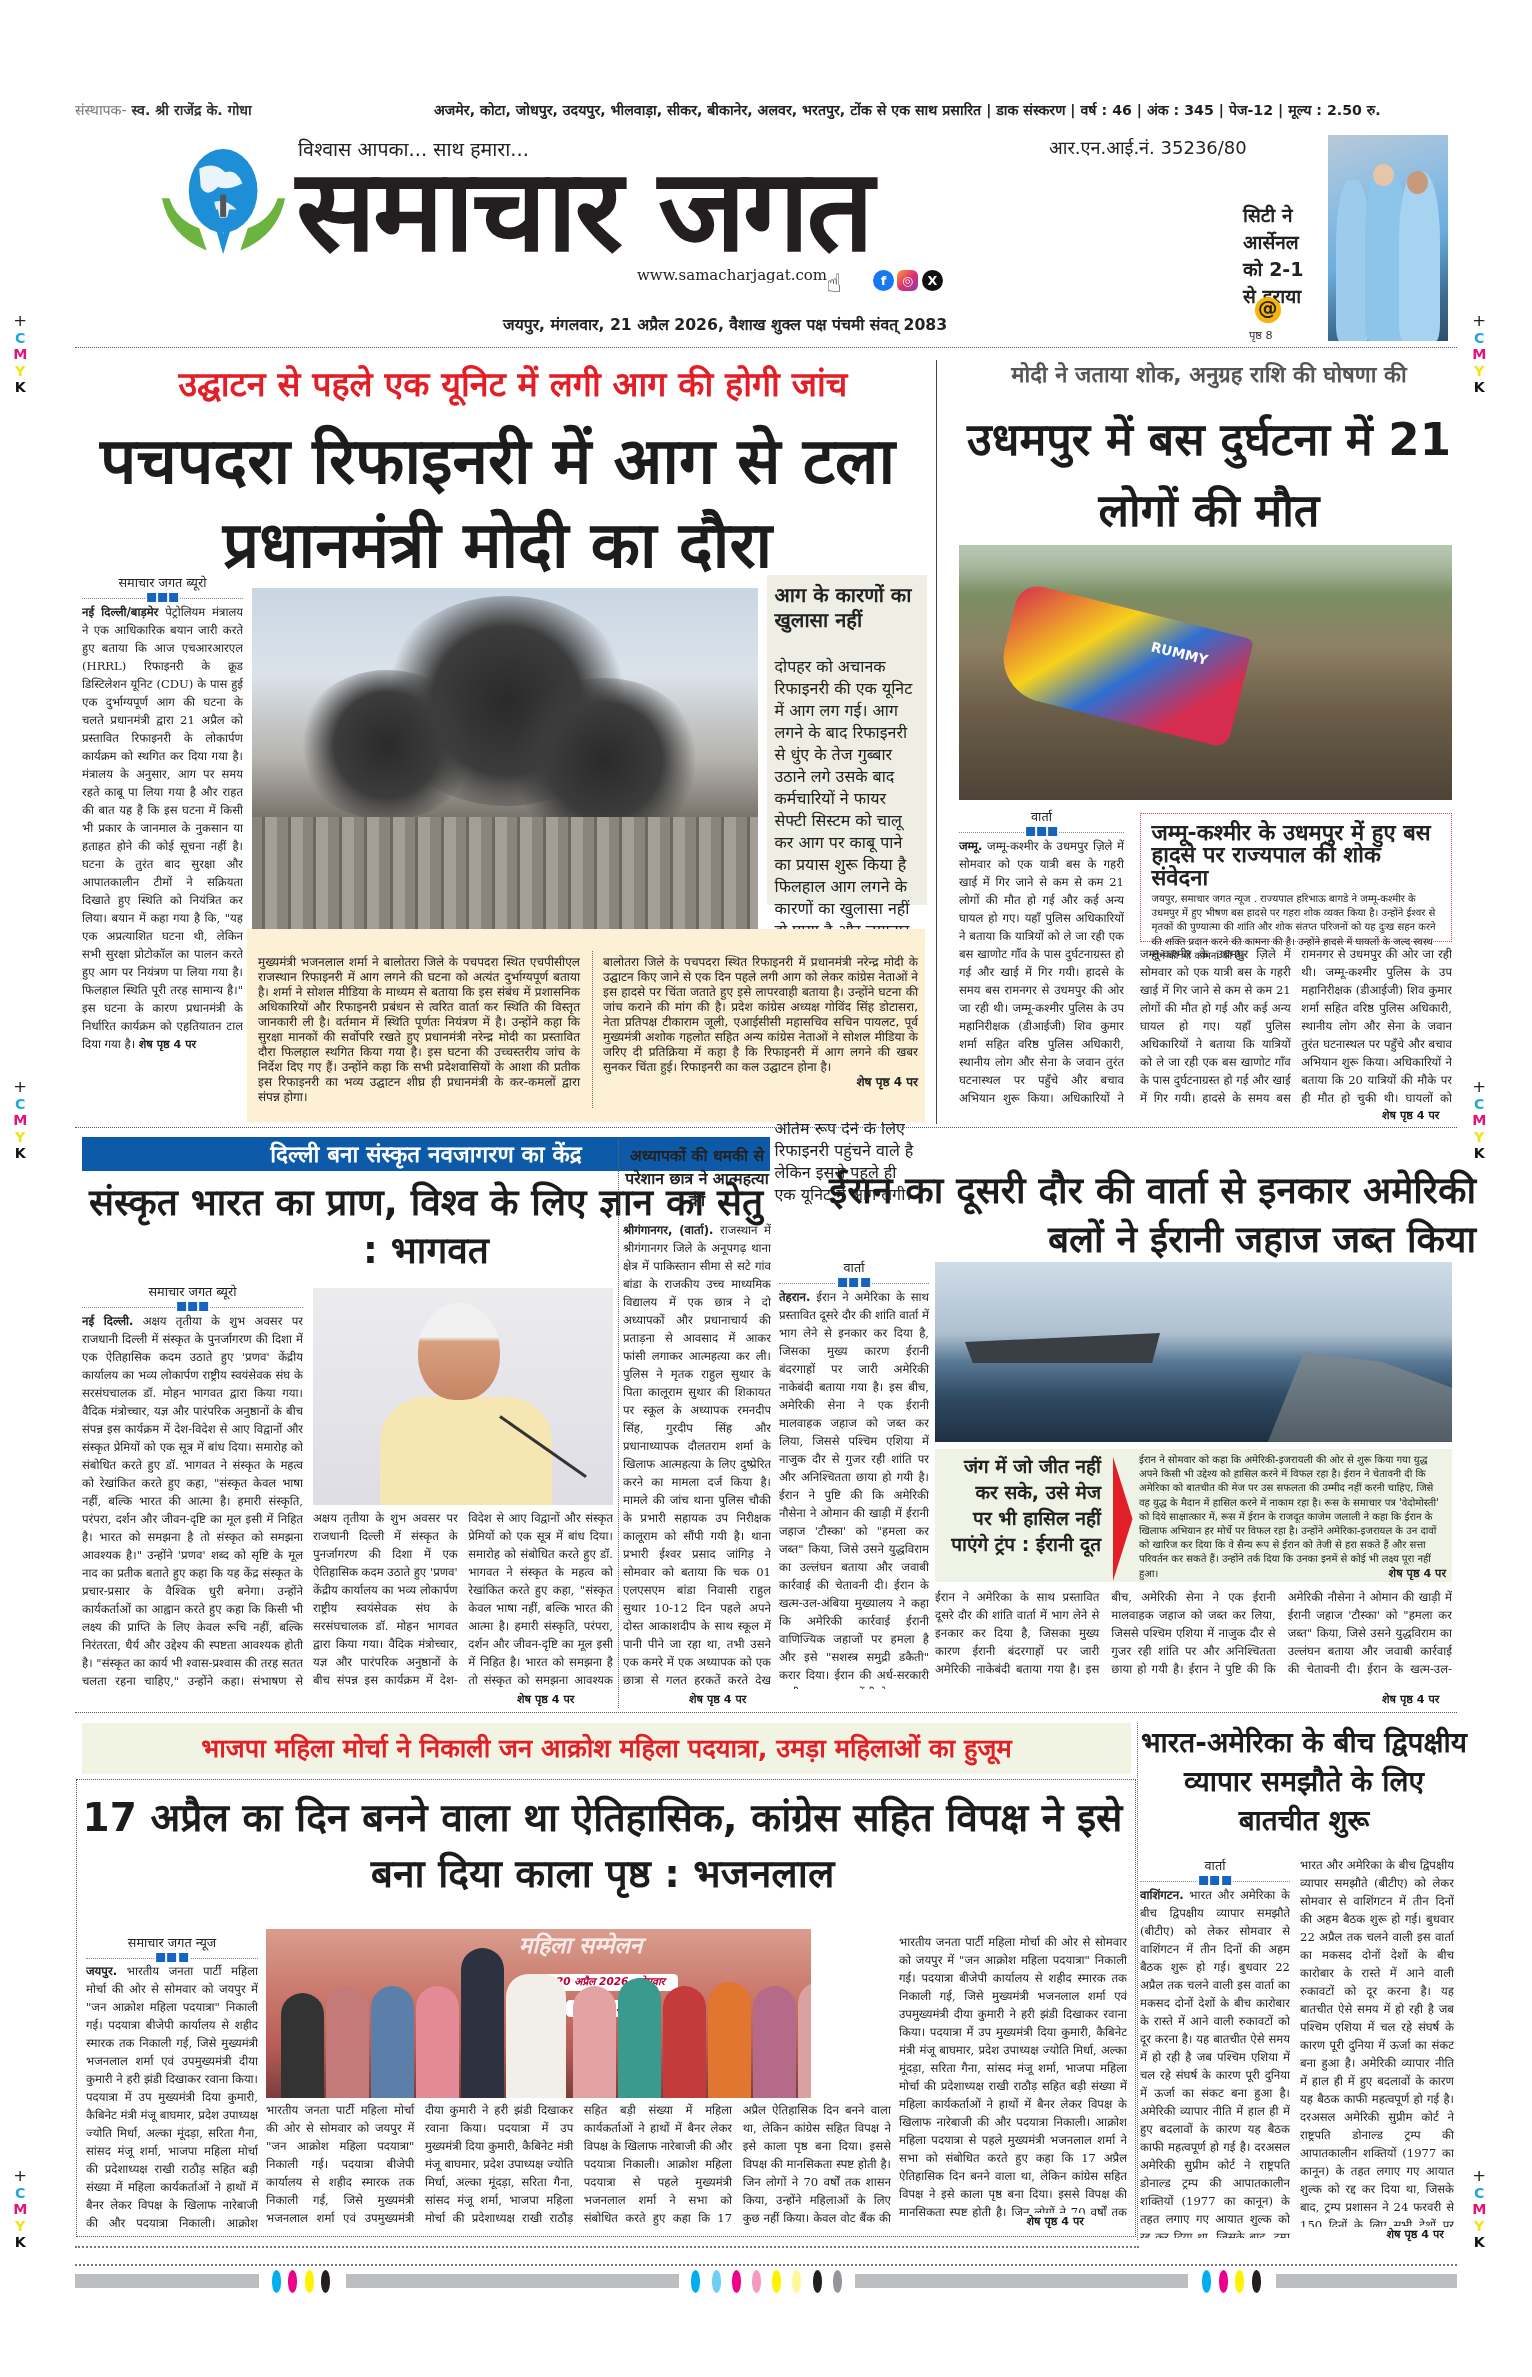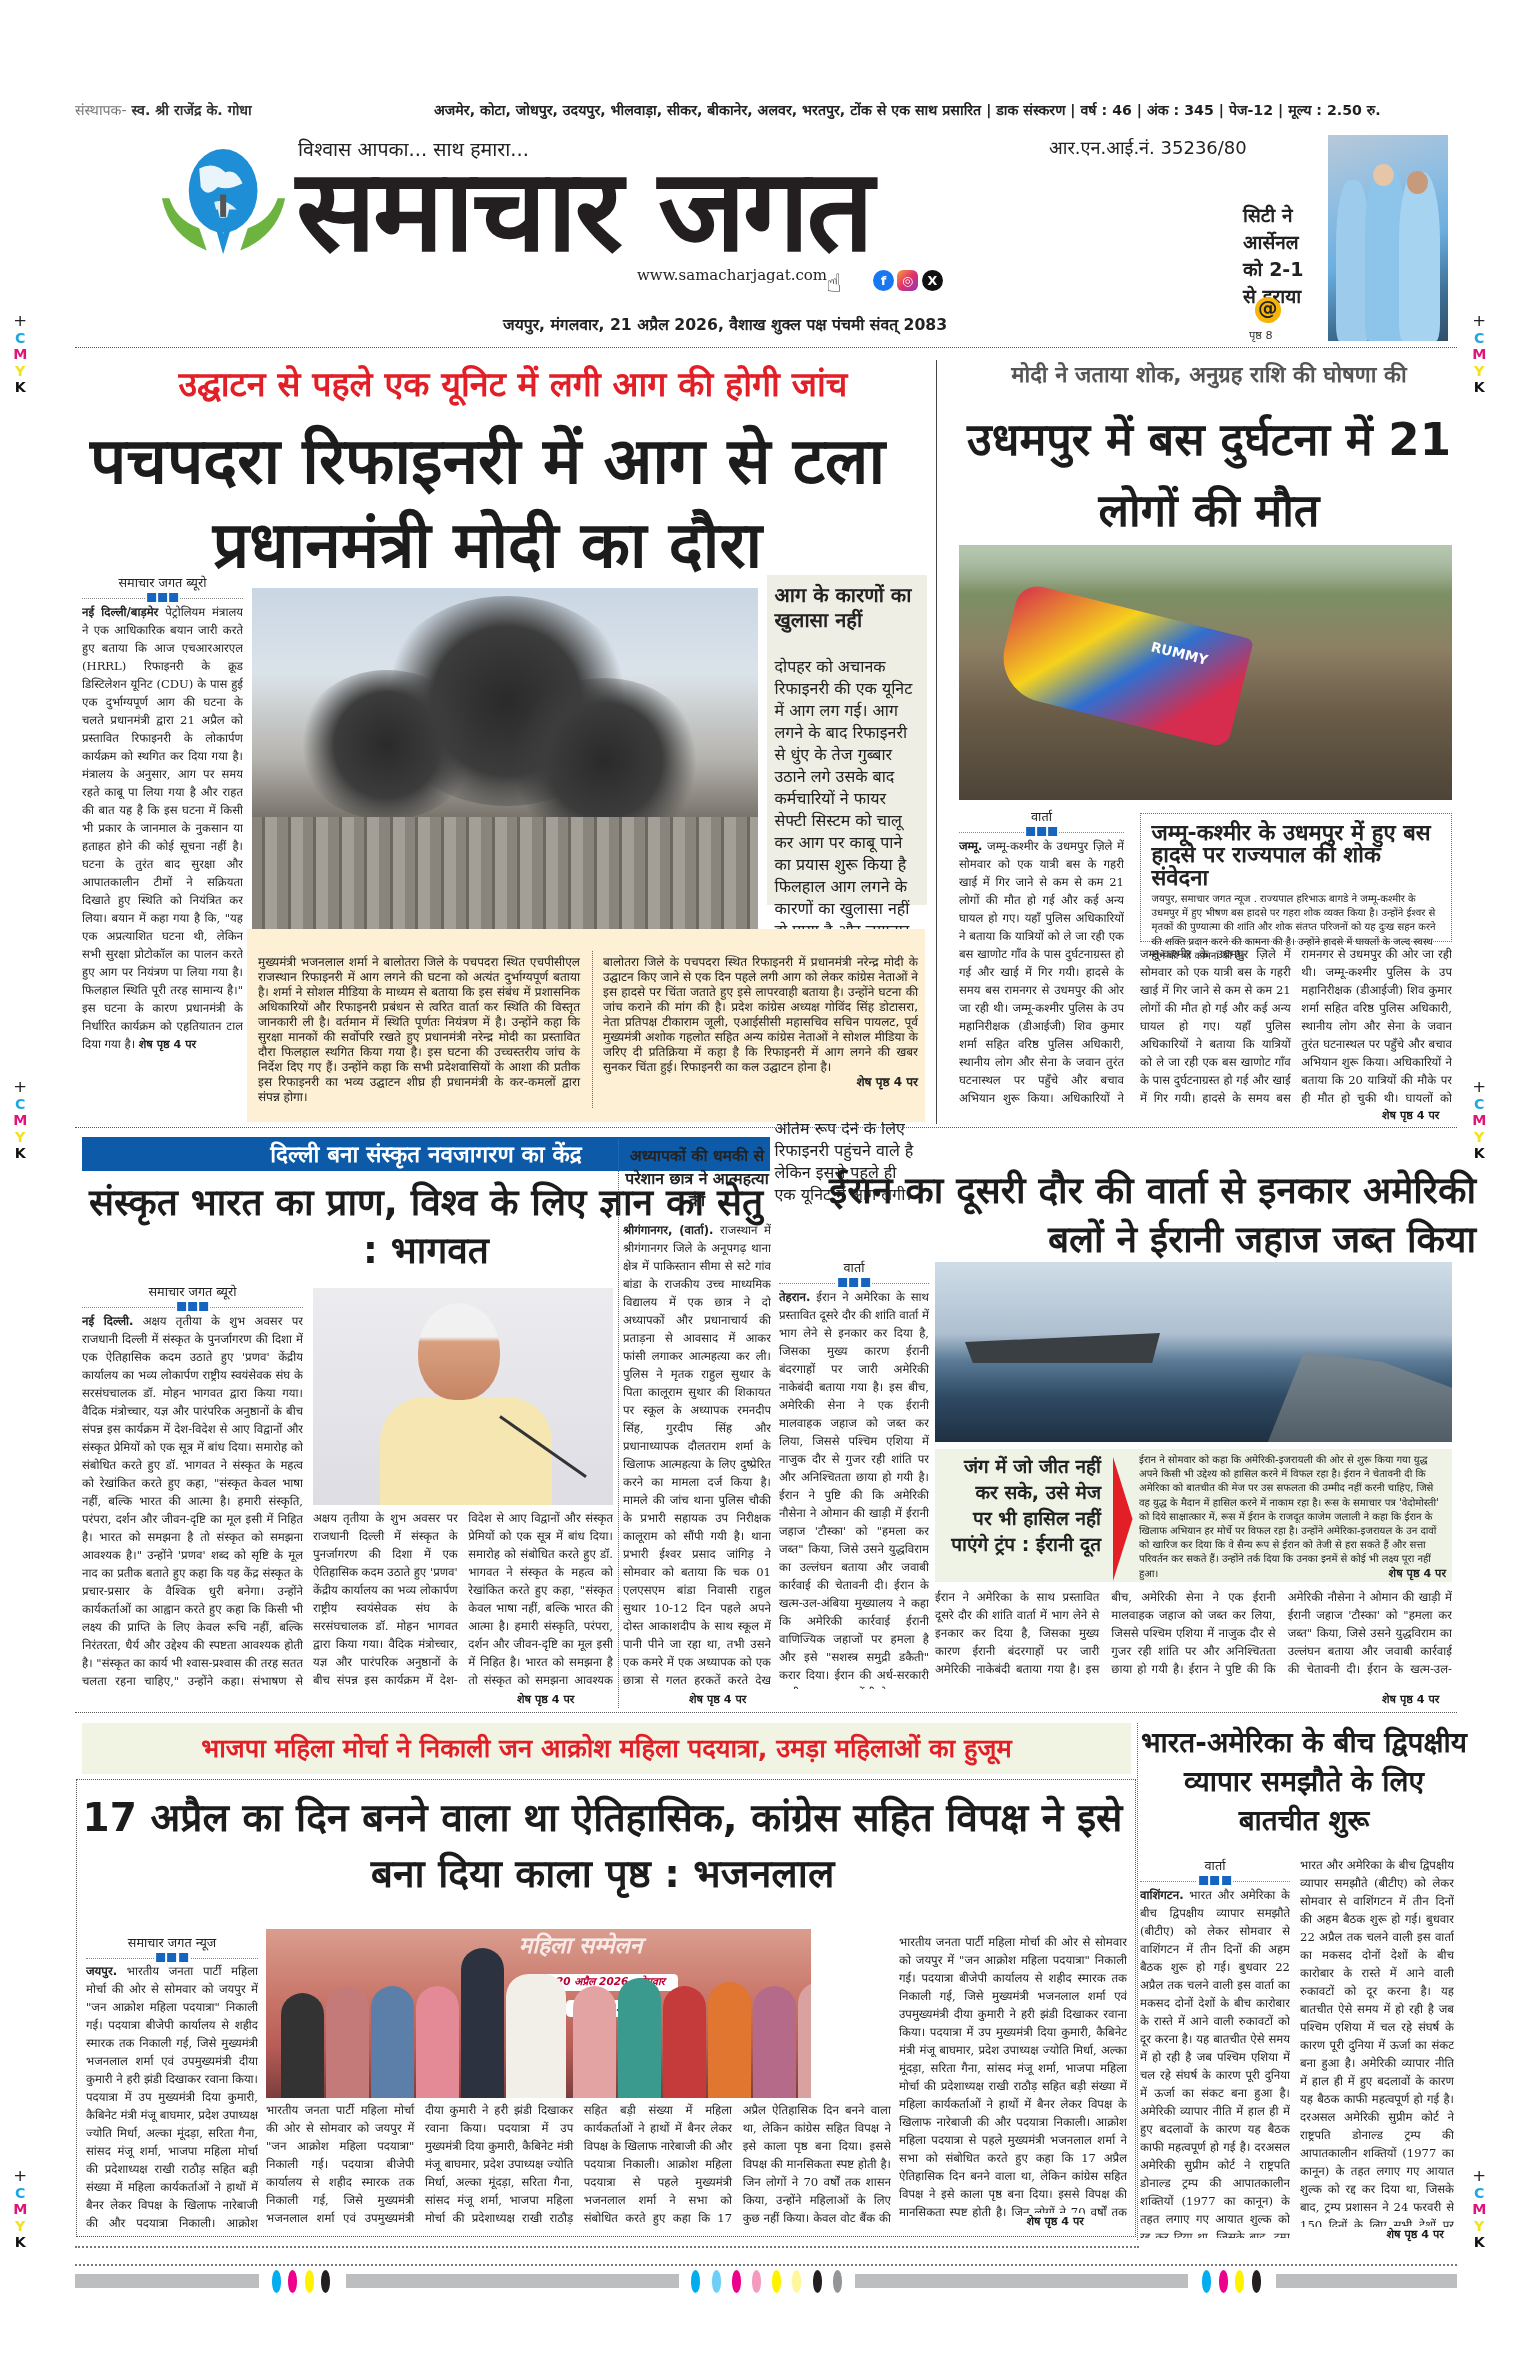--- a/index.html
+++ b/index.html
@@ -35,21 +35,21 @@
   .teaser-page { left: 1249px; top: 327px; font-size: 11.2px; color: #333; }
   .teaser-photo { left: 1328px; top: 135px; width: 120px; height: 206px; background: linear-gradient(160deg,#b8c9d8 0%,#8fbde2 30%,#6aaee0 55%,#3e6e92 80%,#2f4f6a 100%); overflow: hidden; }
   .teaser-photo .p { position: absolute; border-radius: 40% 40% 10% 10%; background: #9ccbec; }
 
   .dotted-h { height: 0; border-top: 1.5px dotted #555; }
   .rule-v { width: 0; border-left: 1.5px solid #444; }
   .dotted-v { width: 0; border-left: 1.5px dotted #666; }
 
   
   .kicker-red { left: 116px; top: 360px; width: 794px; text-align: center; font-size: 34px; font-weight: bold; color: #e21f26; }
-  .lead-head { left: 72px; top: 419px; width: 831px; text-align: center; font-size: 64px; font-weight: 900; line-height: 84px; color: #1c1c1c; }
+  .lead-head { left: 82px; top: 419px; width: 831px; text-align: center; font-size: 64px; font-weight: 900; line-height: 84px; color: #1c1c1c; }
 
   .byline { font-size: 12.7px; color: #222; text-align: center; }
   .byline-mark { height: 10.5px; position: relative; margin-top: 2.2px; }
   .byline-mark::before { content: ""; position: absolute; left: 0; right: 0; top: 4.5px; border-top: 0.7px dotted #888; }
   .byline-mark span { position: absolute; left: 50%; top: 0; transform: translateX(-50%); display: flex; gap: 2.2px; background: #fff; padding: 0 2.2px; }
   .byline-mark span i { width: 9px; height: 9px; background: #1565c0; display: block; }
 
   .body-col { font-family: "DejaVu Serif", "Liberation Serif", serif; font-size: 11.6px; line-height: 18px; color: #222; text-align: justify; overflow: hidden; }
   .body-col b { font-family: "DejaVu Sans", sans-serif; }
   .cont { font-weight: bold; font-family: "DejaVu Sans", sans-serif; font-size: 11.2px; }

